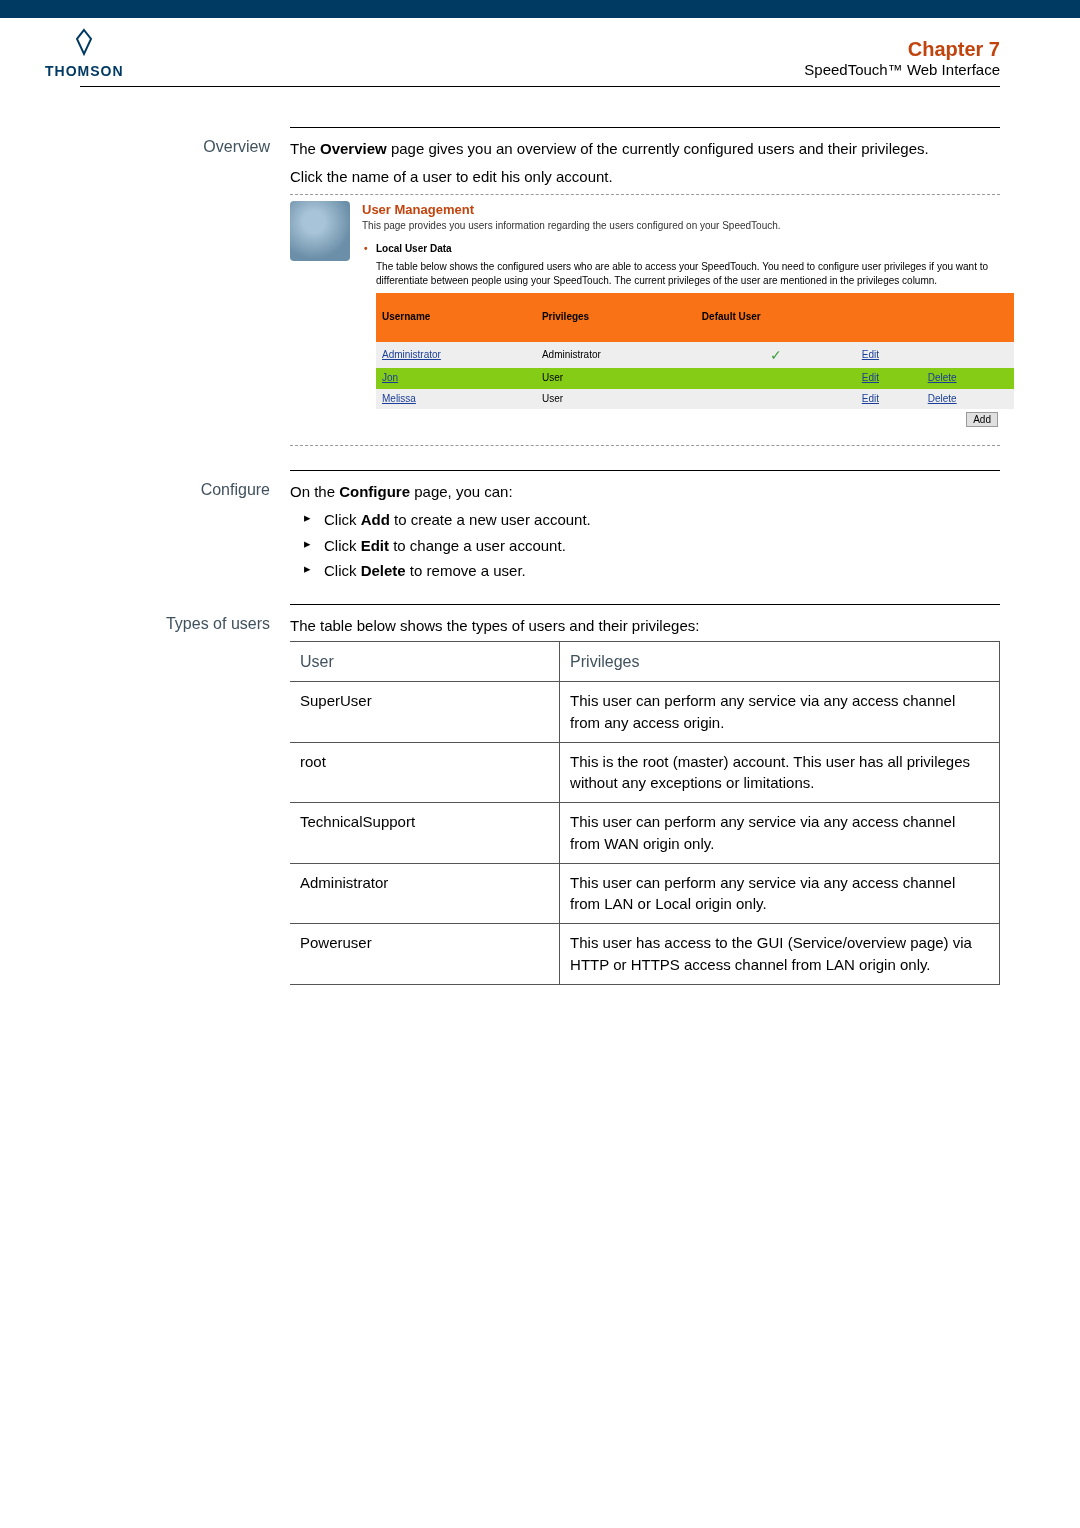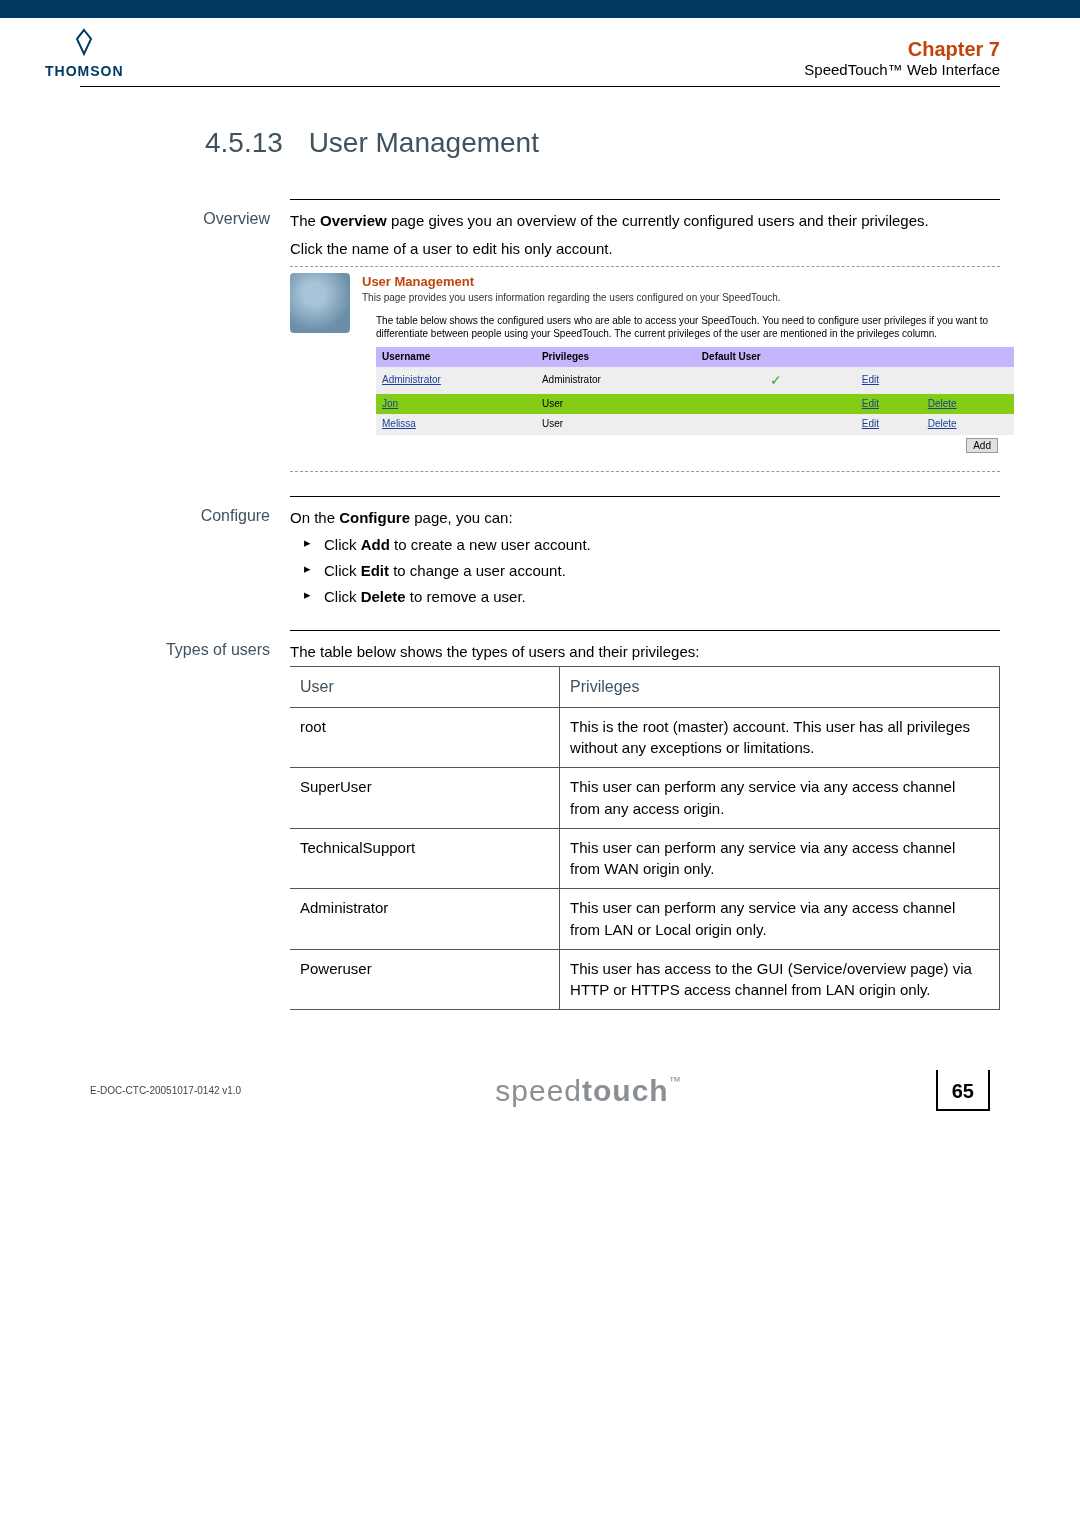--- a/index.html
+++ b/index.html
@@ -131,22 +131,22 @@
   }
   .inset-desc { font-size: 10px; padding-left: 14px; margin-bottom: 6px; line-height: 1.35; }
   .user-table {
     width: 100%;
     border-collapse: collapse;
     font-size: 10px;
     margin-left: 14px;
   }
   .user-table th {
     text-align: left;
-    background: #c4b5fd;
-    padding: 3px 6px;
+    background: #f97316;
+    padding: 17px 6px;
     font-weight: bold;
   }
   .user-table td {
     padding: 3px 6px;
     background: #84cc16;
   }
   .user-table tr.alt td { background: #eeeeee; }
   .link { color: #1a3e99; text-decoration: underline; cursor: pointer; }
   .check { color: #3a9d3a; font-size: 14px; }
   .add-btn {
@@ -222,40 +222,37 @@
     </svg>
     <div class="logo-text">THOMSON</div>
   </div>
 
   <div class="header-right">
     <div class="chapter-label">Chapter 7</div>
     <div class="header-sub">SpeedTouch™ Web Interface</div>
   </div>
   <hr class="header-rule">
 
-  <h2 class="section-number">
-    <span class="num">4.5.13</span>
-    <span>User Management</span>
-  </h2>
 
   <hr class="thin-rule">
   <div class="content-row">
     <div class="side-label">Overview</div>
     <div class="content-body">
       <p>
         <span>The </span><b>Overview</b><span> page gives you an overview of the currently configured users and their privileges.</span>
       </p>
       <p style="margin-top:6px">Click the name of a user to edit his only account.</p>
       <hr class="dashed-rule">
 
       <div class="inset-wrap">
         <div class="inset-icon"></div>
         <div class="inset-body">
           <div class="inset-title">User Management</div>
           <div class="inset-sub">This page provides you users information regarding the users configured on your SpeedTouch.</div>
+          <div class="inset-bullet">Local User Data</div>
           <div class="inset-desc">The table below shows the configured users who are able to access your SpeedTouch. You need to configure user privileges if you want to differentiate between people using your SpeedTouch. The current privileges of the user are mentioned in the privileges column.</div>
 
           <table class="user-table">
             <tbody>
                 <tr>
               <th>Username</th>
               <th>Privileges</th>
               <th>Default User</th>
               <th></th>
                   <th></th>
@@ -312,44 +309,37 @@
     <div class="side-label">Types of users</div>
     <div class="content-body">
       <p>The table below shows the types of users and their privileges:</p>
       <table class="priv-table">
         <tbody>
             <tr>
           <th>User</th>
           <th>Privileges</th>
         </tr>
         <tr>
+              <td>SuperUser</td>
+              <td>This user can perform any service via any access channel from any access origin.</td>
+            </tr>
+        <tr>
               <td>root</td>
               <td>This is the root (master) account. This user has all privileges without any exceptions or limitations.</td>
-            </tr>
-        <tr>
-              <td>SuperUser</td>
-              <td>This user can perform any service via any access channel from any access origin.</td>
             </tr>
         <tr>
               <td>TechnicalSupport</td>
               <td>This user can perform any service via any access channel from WAN origin only.</td>
             </tr>
         <tr>
               <td>Administrator</td>
               <td>This user can perform any service via any access channel from LAN or Local origin only.</td>
             </tr>
         <tr>
               <td>Poweruser</td>
               <td>This user has access to the GUI (Service/overview page) via HTTP or HTTPS access channel from LAN origin only.</td>
             </tr>
       </tbody>
         </table>
     </div>
   </div>
 
-  <div class="footer">
-    <div class="doc-id">E-DOC-CTC-20051017-0142 v1.0</div>
-    <div class="brand">
-      <span>speed</span><span class="bold">touch</span><span class="tm">™</span>
-    </div>
-    <div class="page-num-box">65</div>
-  </div>
 </div>
 
 </body></html>

